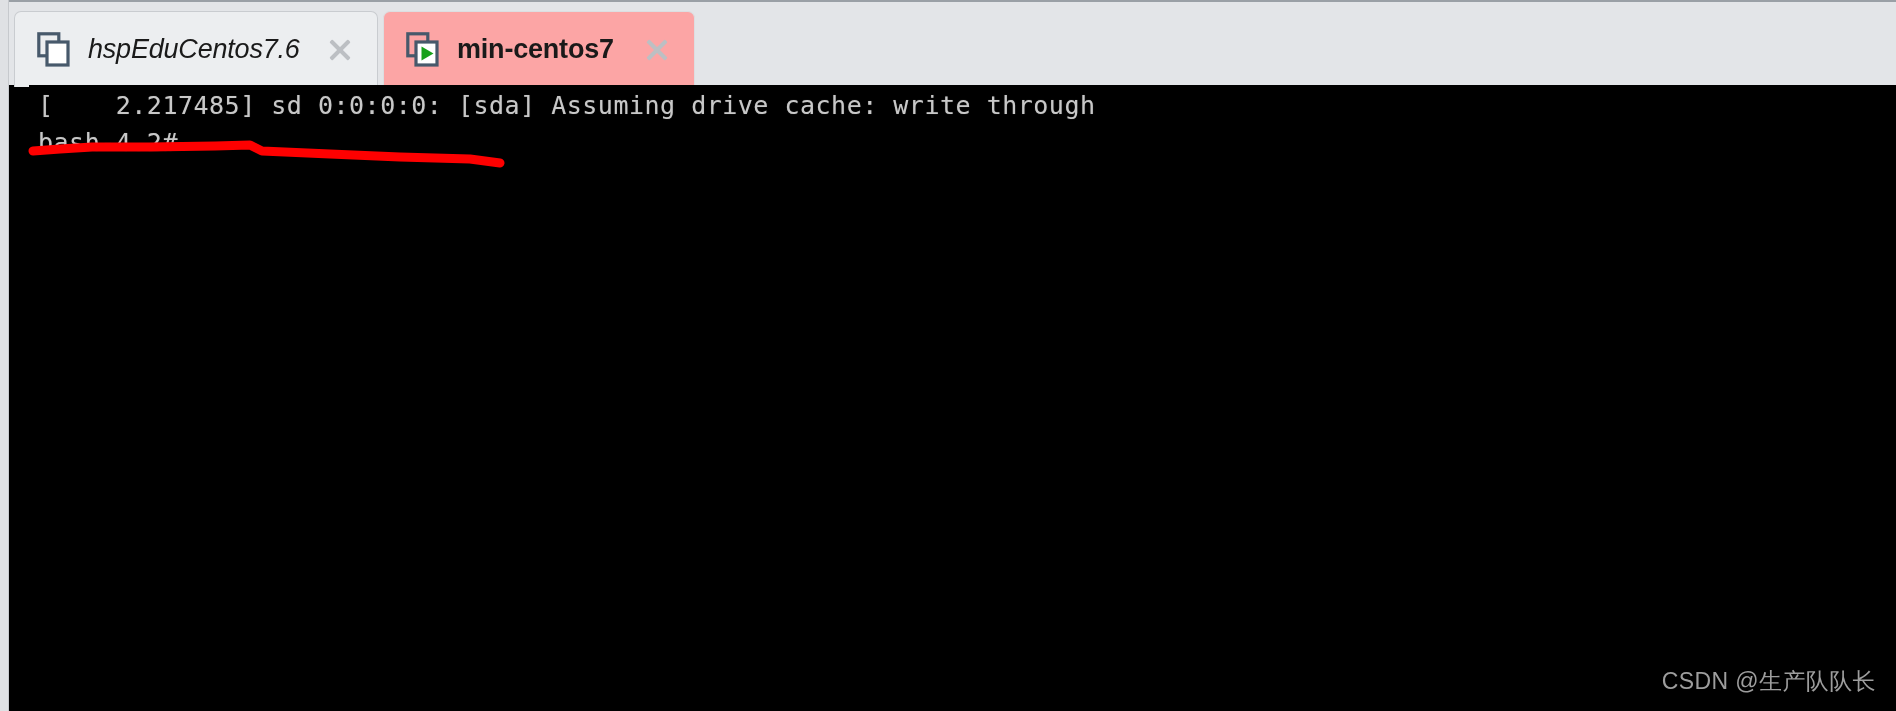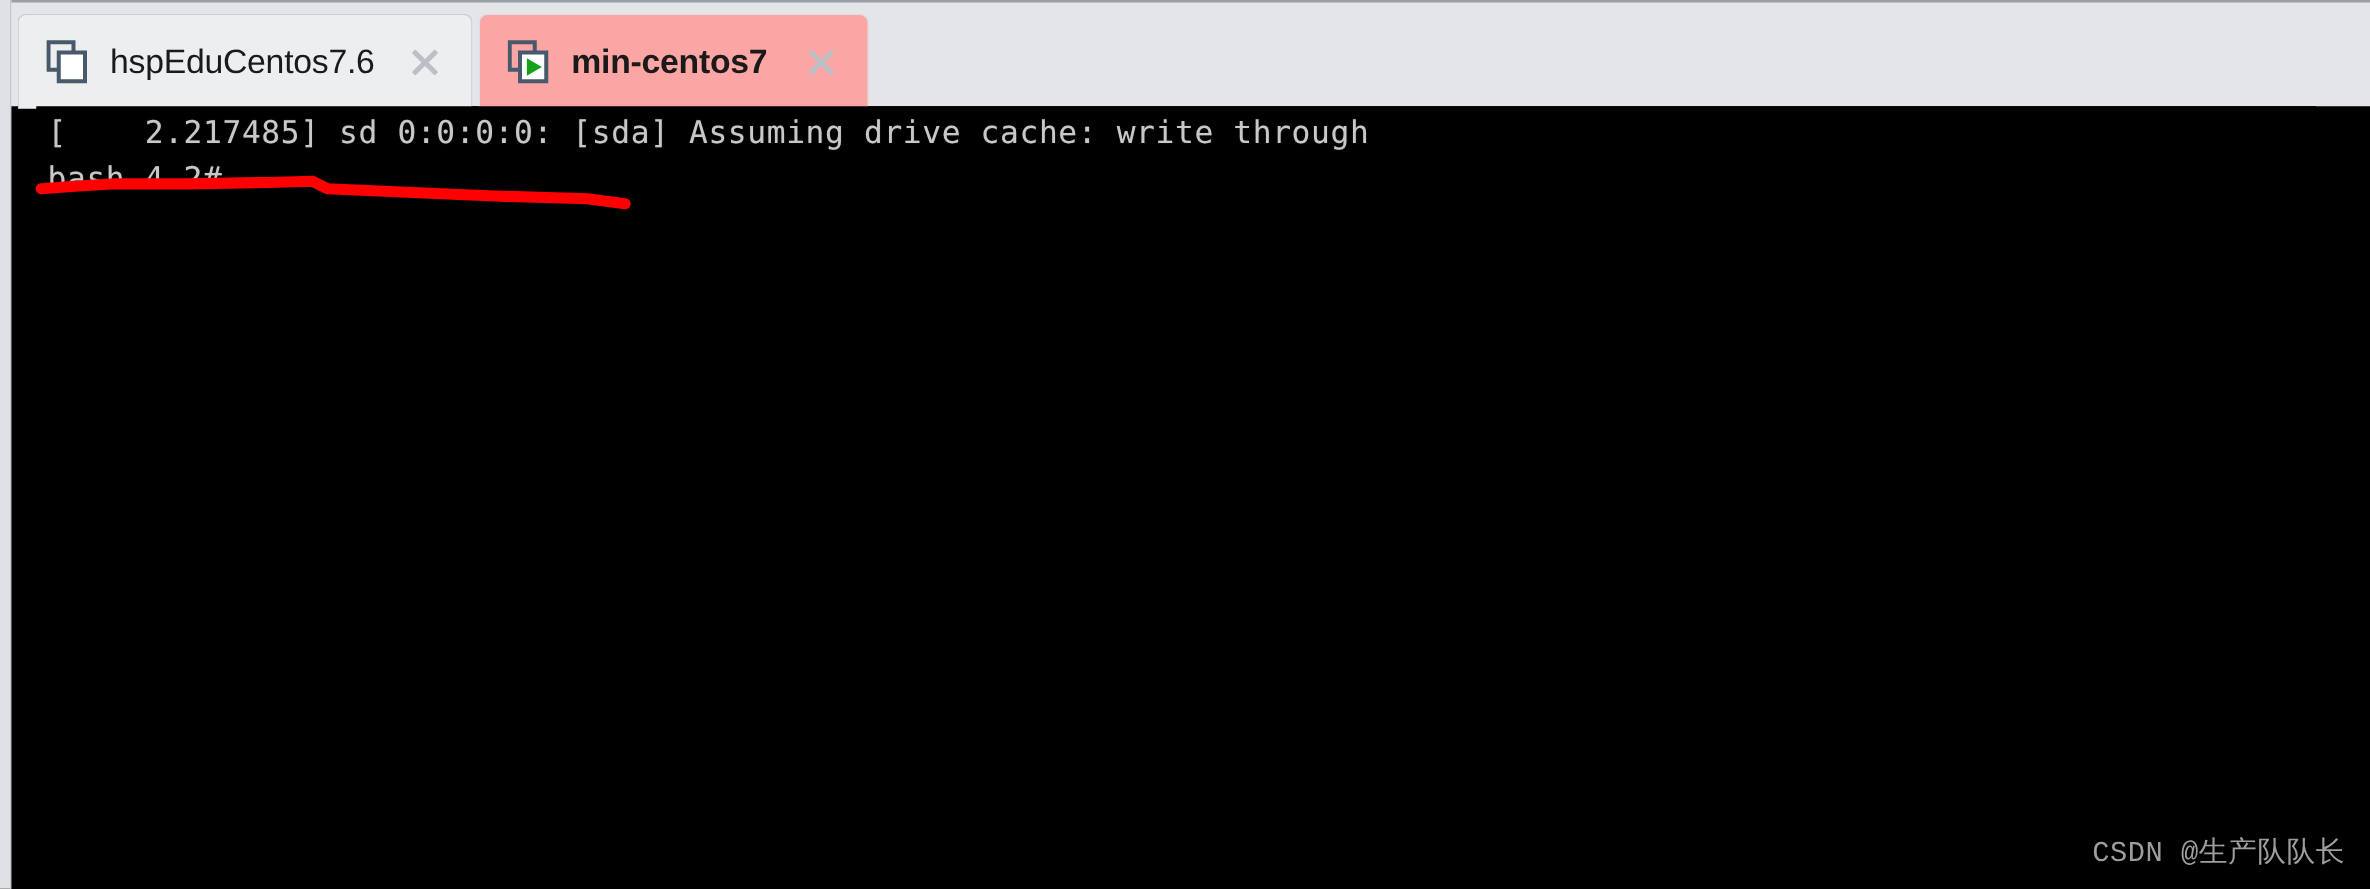--- a/index.html
+++ b/index.html
@@ -58,20 +58,21 @@
     padding: 0 0 0 22px;
     border-top-left-radius: 7px;
     border-top-right-radius: 7px;
   }
   #tab-0 {
     left: 14px;
     width: 364px;
     background: #eceef0;
     border: 1px solid #c9ccd0;
     border-bottom: none;
+    font-style: italic;
   }
   #tab-1 {
     left: 383px;
     width: 312px;
     background: #fca5a5;
     border: 1px solid #dcdee1;
     border-bottom: none;
   }
 
   .tab-icon {
@@ -151,21 +152,21 @@
     height: 711px;
     pointer-events: none;
     z-index: 4;
   }
 
   
   #watermark {
     position: absolute;
     right: 20px;
     bottom: 14px;
-    font-family: Liberation Mono, monospace;
+    font-family: Liberation Sans, sans-serif;
     font-size: 23px;
     color: #9d9d9d;
     letter-spacing: 0.4px;
     white-space: nowrap;
     z-index: 6;
   }
 </style>
 </head>
 <body>
 

